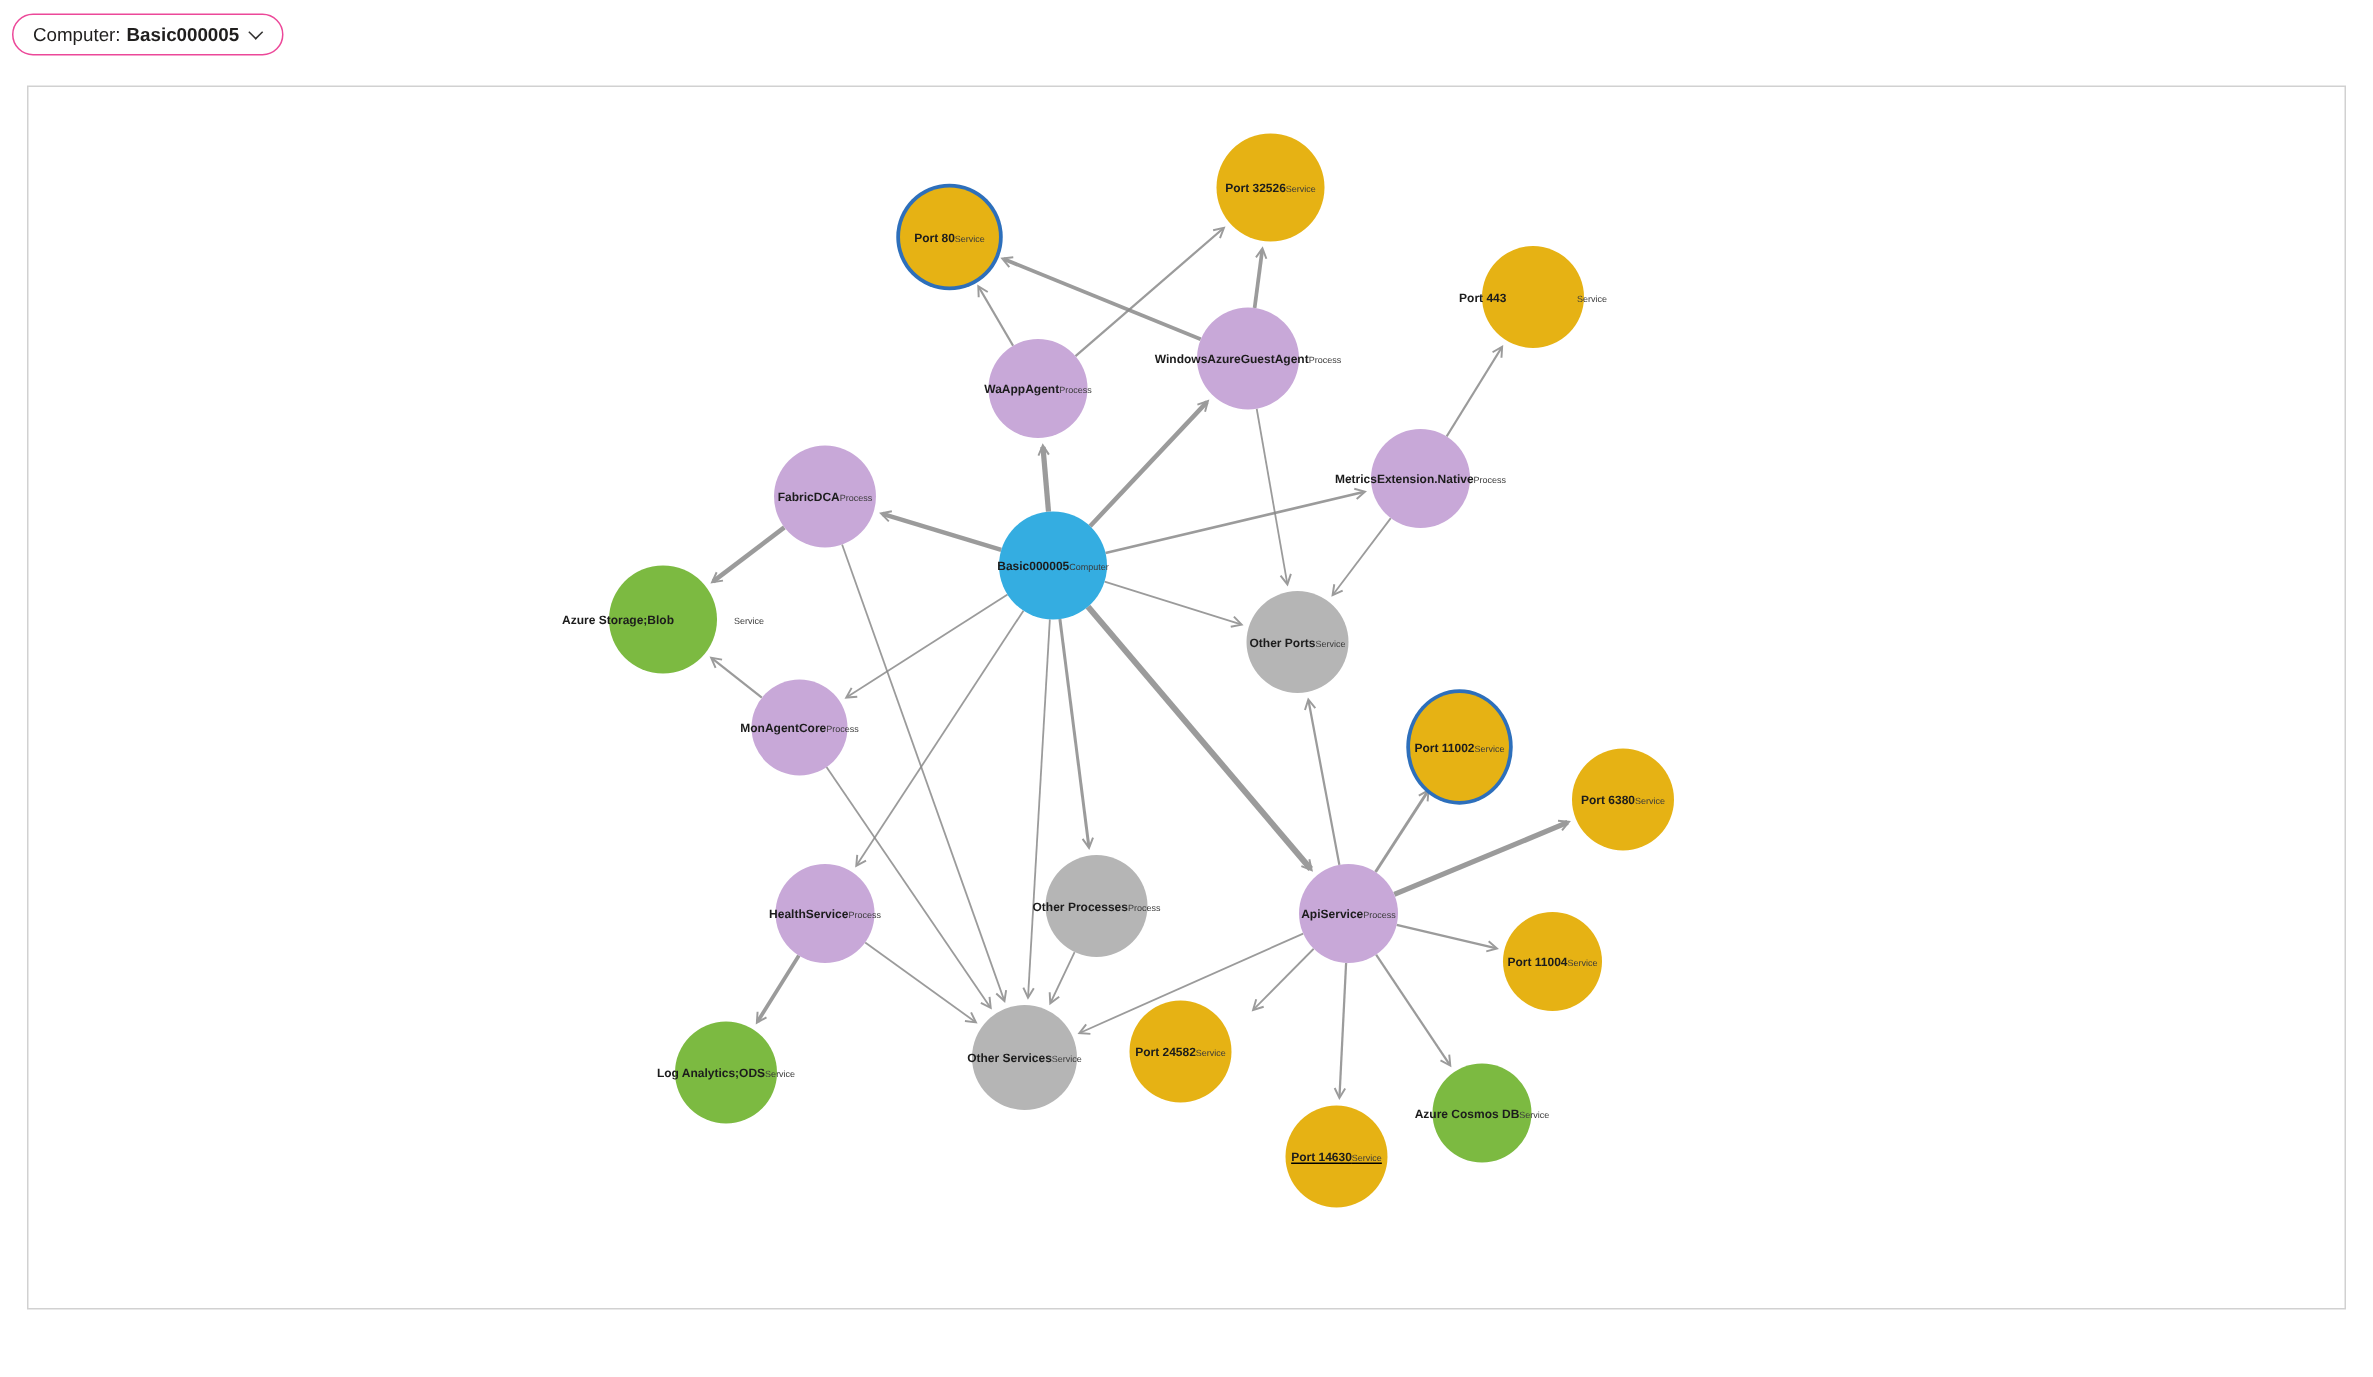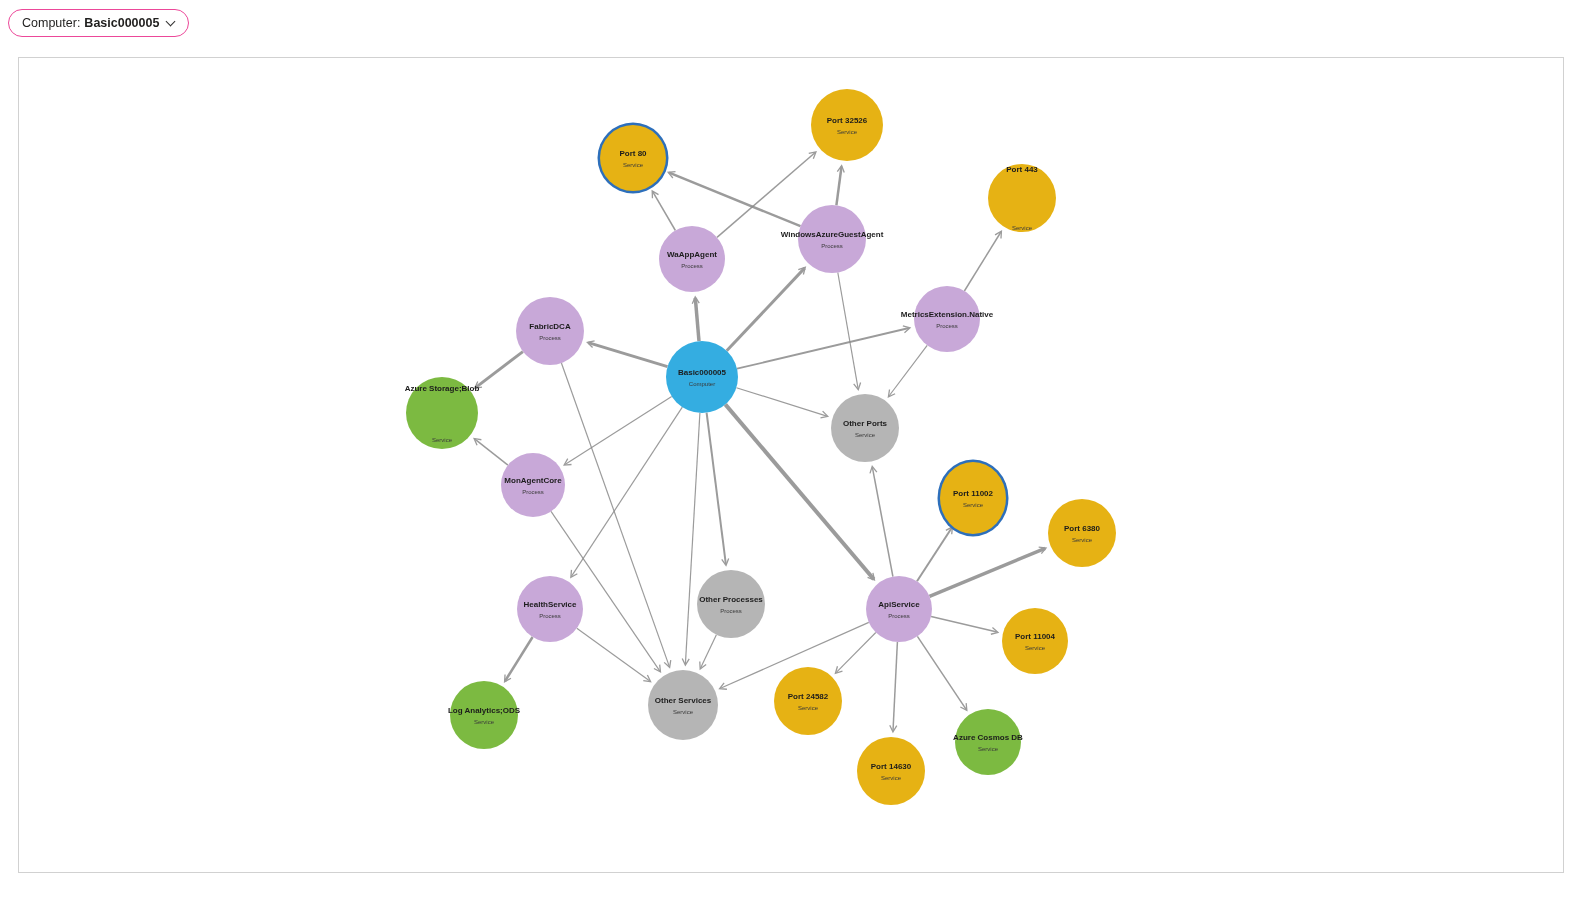--- a/index.html
+++ b/index.html
@@ -18,21 +18,21 @@
     margin: -4px 0 0 8px; }
 
   
   .graph-box { position: absolute; left: 18px; top: 57px; width: 1546px; height: 816px;
     border: 1px solid #d1d1d1; background: #ffffff; }
   #edge-layer { position: absolute; left: 0; top: 0; }
   #edge-layer line { opacity: 0.85; }
   #arrowhead path { stroke: var(--c-edge, #8a8a8a); fill: none; }
 
   #node-layer { position: absolute; left: 0; top: 0; width: 100%; height: 100%; }
-  .node { position: absolute; border-radius: 50%; display: flex; flex-direction: column;
+  .node { position: absolute; border-radius: 50%; display: flex; flex-direction: row;
     align-items: center; justify-content: center; text-align: center; cursor: pointer; }
   .node .title { font-size: 8px; font-weight: bold; color: #1c1c1c; white-space: nowrap; }
   .node .subtitle { font-size: 6px; color: #3a3a3a; margin-top: 4px; white-space: nowrap; }
   .node.computer  { background: var(--c-computer); }
   .node.process   { background: var(--c-process); }
   .node.port      { background: var(--c-port); }
   .node.external  { background: var(--c-external); }
   .node.group     { background: var(--c-group); }
   .node.selected  { box-shadow: 0 0 0 2.5px var(--c-selected_ring); }
 
@@ -156,29 +156,29 @@
         <div class="subtitle">Process</div>
       </div>
       <div class="node port" style="left: 983px; top: 550px; width: 66px; height: 66px;">
         <div class="title">Port 11004</div>
         <div class="subtitle">Service</div>
       </div>
       <div class="node group" style="left: 629px; top: 612px; width: 70px; height: 70px;">
         <div class="title">Other Services</div>
         <div class="subtitle">Service</div>
       </div>
-      <div class="node port" style="left: 755px; top: 609px; width: 68px; height: 68px;">
+      <div class="node port" style="left: 734px; top: 609px; width: 68px; height: 68px;">
         <div class="title">Port 24582</div>
         <div class="subtitle">Service</div>
       </div>
       <div class="node external" style="left: 936px; top: 651px; width: 66px; height: 66px;">
         <div class="title">Azure Cosmos DB</div>
         <div class="subtitle">Service</div>
       </div>
-      <div class="node port" style="left: 838px; top: 679px; width: 68px; height: 68px;">
+      <div class="node port" style="left: 838px; top: 679px; width: 68px; height: 68px; text-decoration: underline;">
         <div class="title">Port 14630</div>
         <div class="subtitle">Service</div>
       </div>
       <div class="node external" style="left: 431px; top: 623px; width: 68px; height: 68px;">
         <div class="title">Log Analytics;ODS</div>
         <div class="subtitle">Service</div>
       </div>
     </div>
 </div>
 

